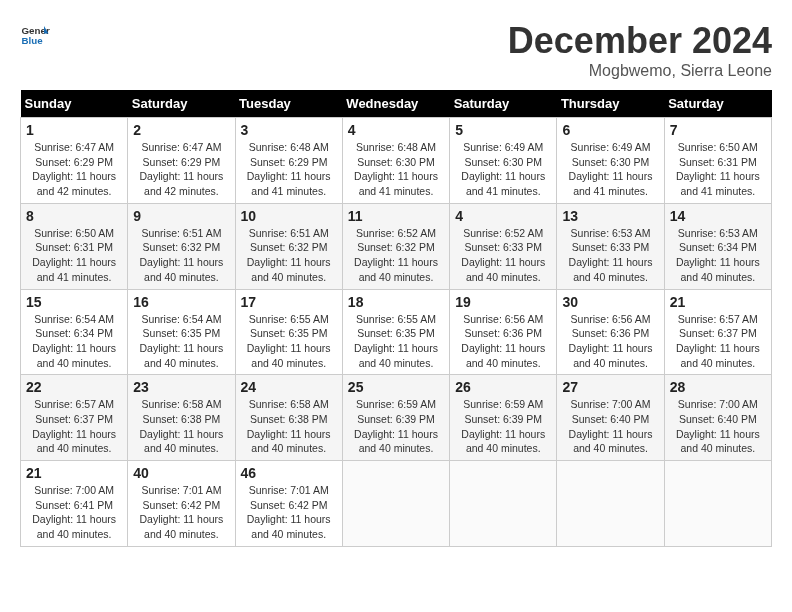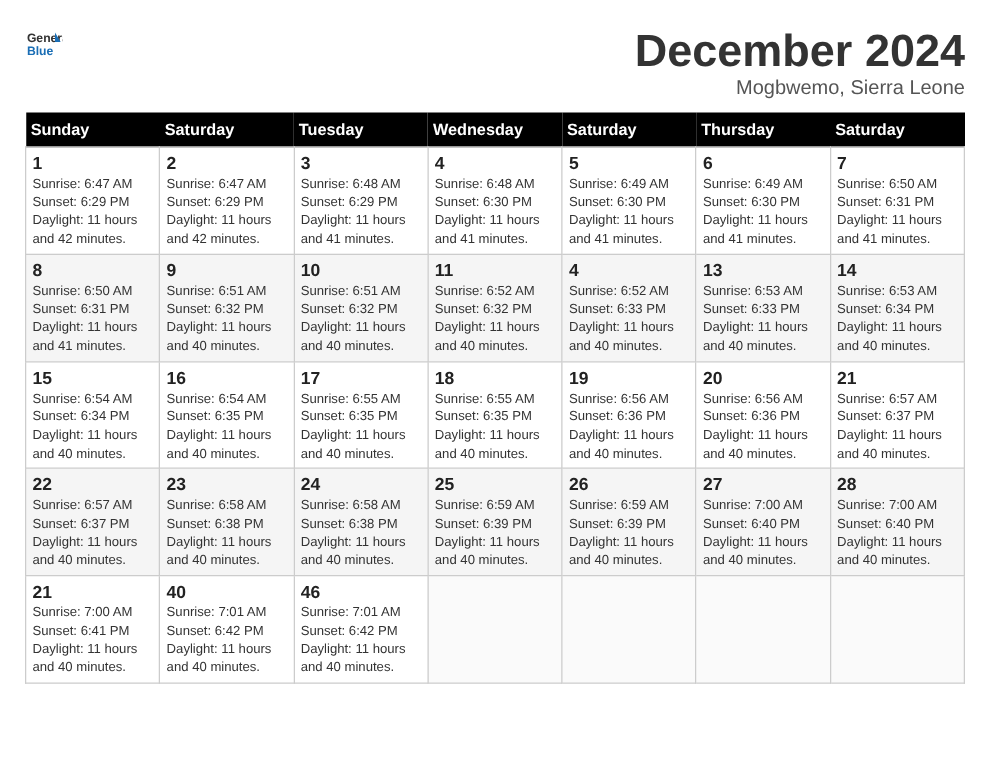--- a/index.html
+++ b/index.html
@@ -65,20 +65,21 @@
       font-size: 14px;
       font-weight: bold;
       color: #222;
       display: block;
       margin-bottom: 2px;
     }
     .day-info {
       color: #333;
       line-height: 1.4;
       font-size: 10.5px;
+      text-align: center;
     }
     td.empty {
       background: #fafafa;
     }
   </style>
 </head>
 <body>
 
 <div class="header">
   <div class="logo">
@@ -239,21 +240,21 @@
 and 40 minutes.</div>
         </td>
         <td>
           <span class="day-num">19</span>
           <div class="day-info" style="white-space: pre-line;">Sunrise: 6:56 AM
 Sunset: 6:36 PM
 Daylight: 11 hours
 and 40 minutes.</div>
         </td>
         <td>
-          <span class="day-num">20</span>
+          <span class="day-num">30</span>
           <div class="day-info" style="white-space: pre-line;">Sunrise: 6:56 AM
 Sunset: 6:36 PM
 Daylight: 11 hours
 and 40 minutes.</div>
         </td>
         <td>
           <span class="day-num">21</span>
           <div class="day-info" style="white-space: pre-line;">Sunrise: 6:57 AM
 Sunset: 6:37 PM
 Daylight: 11 hours

